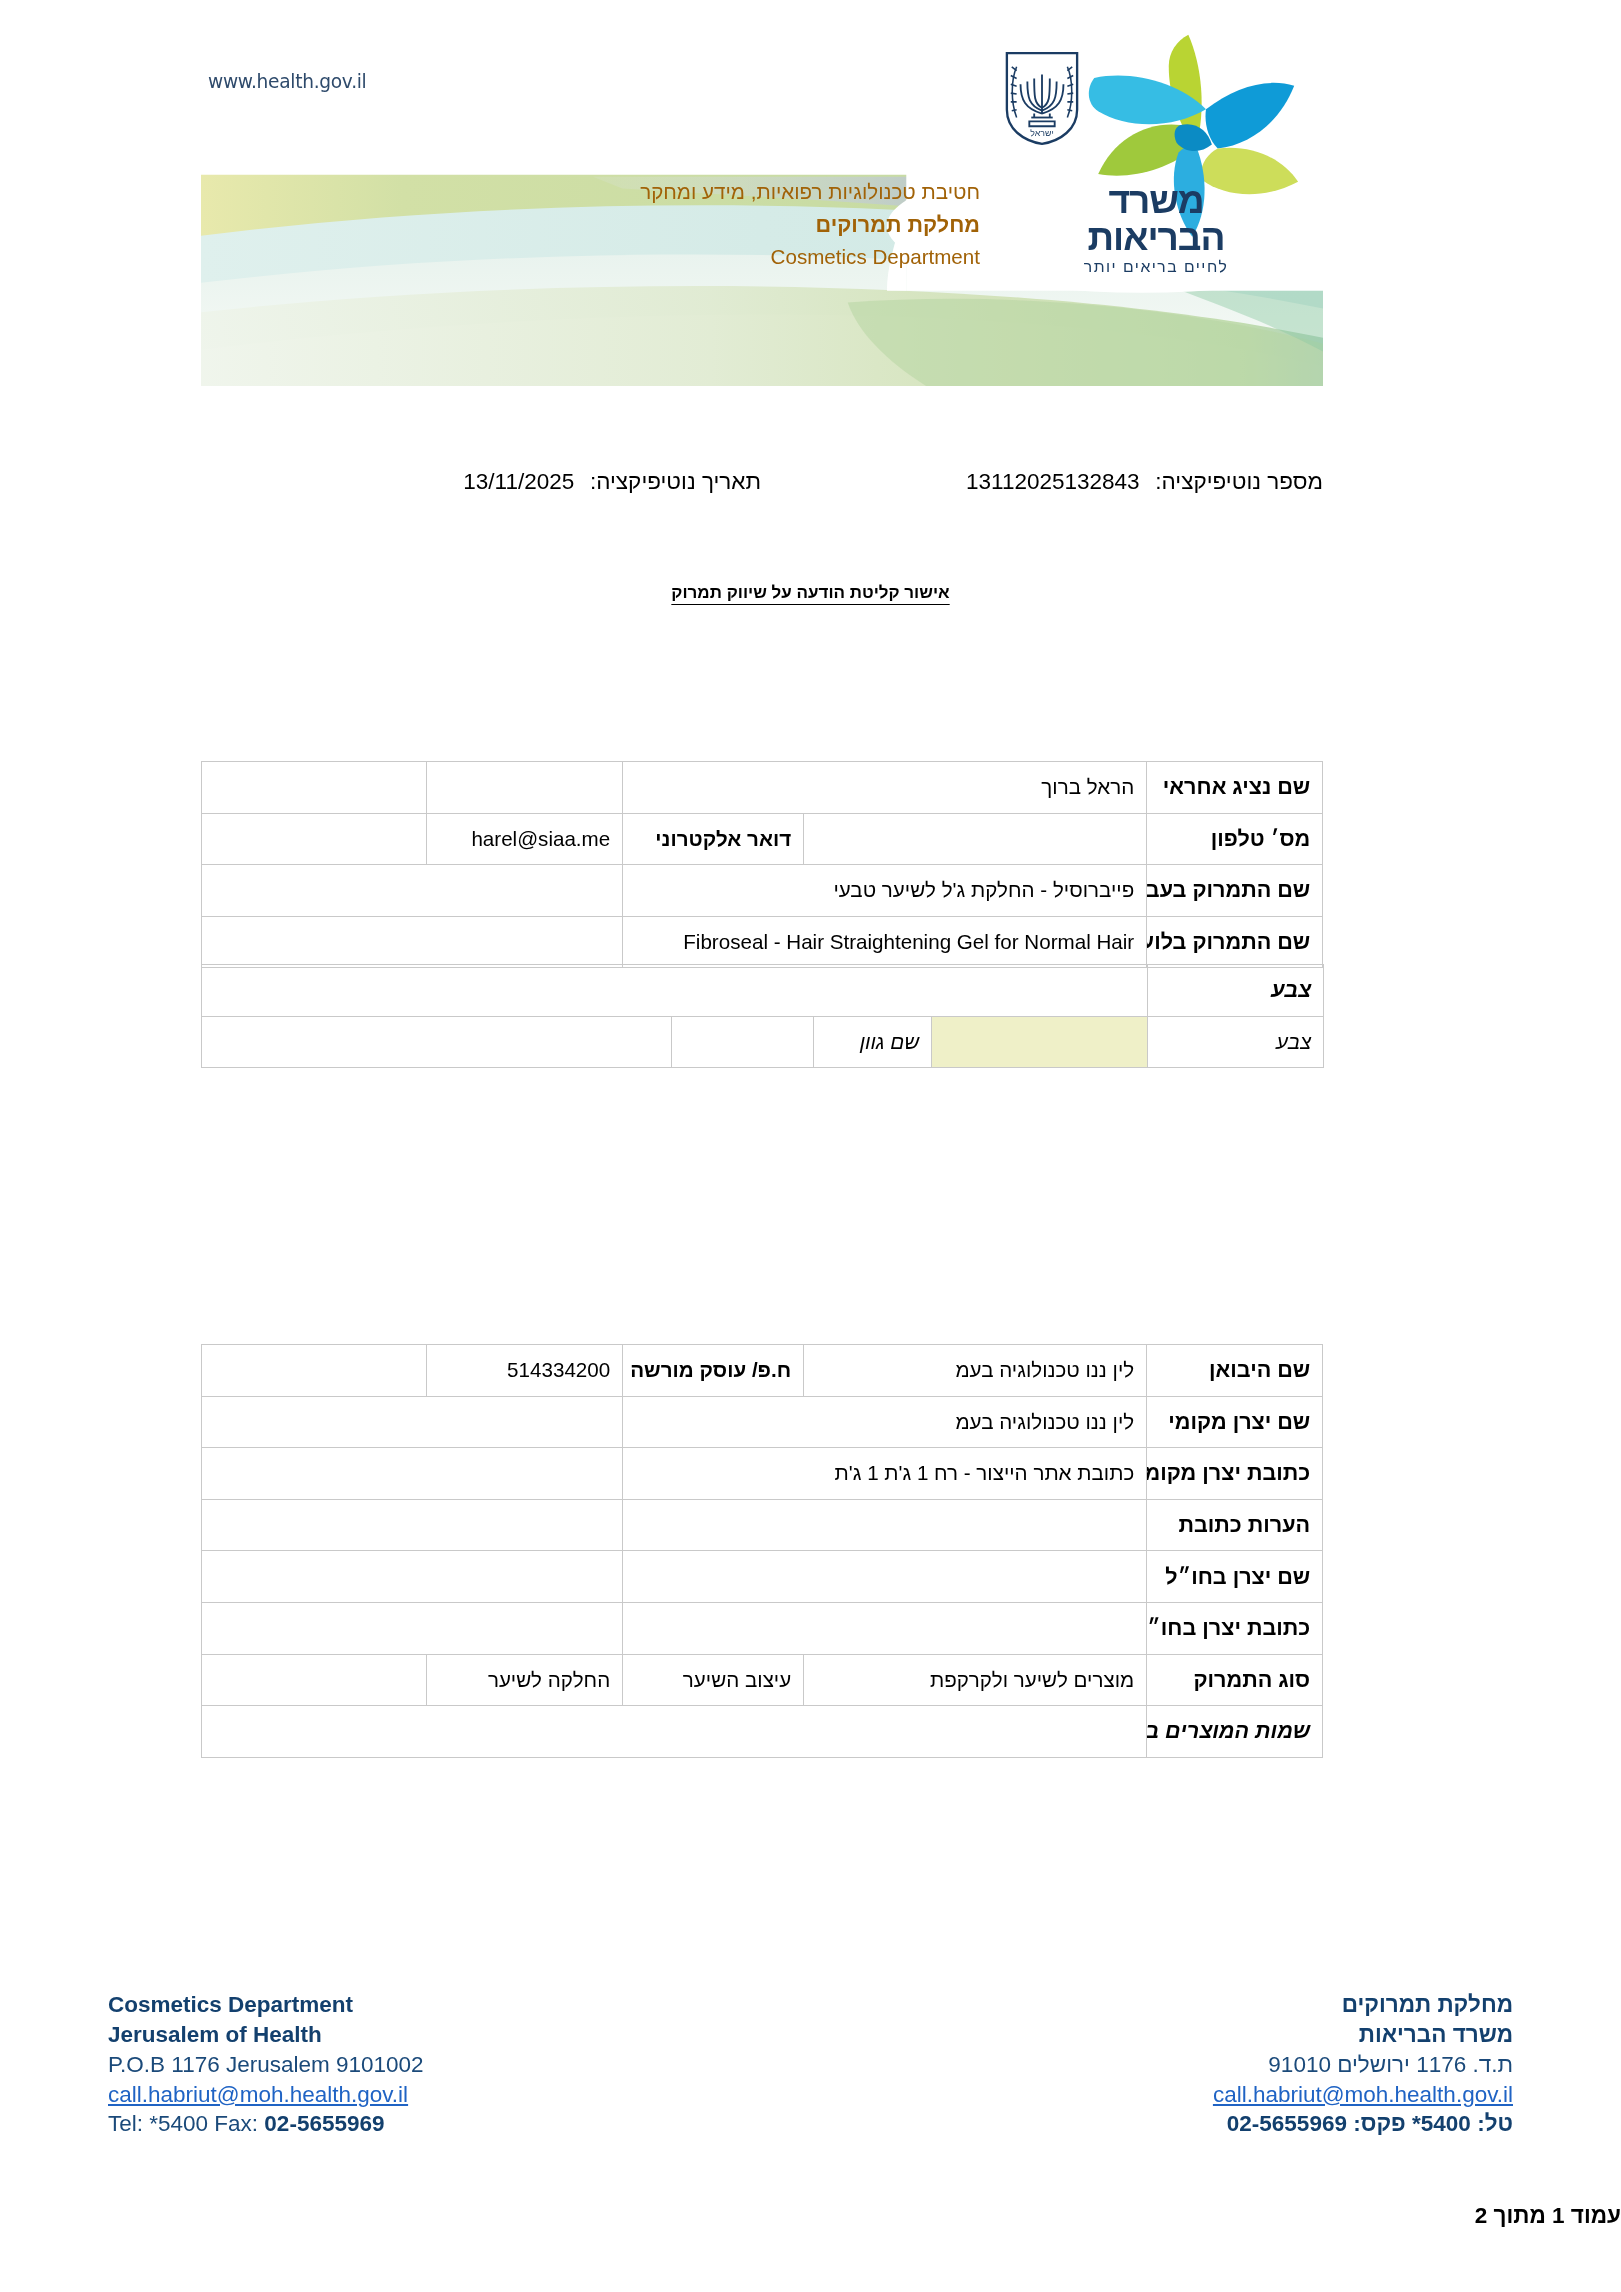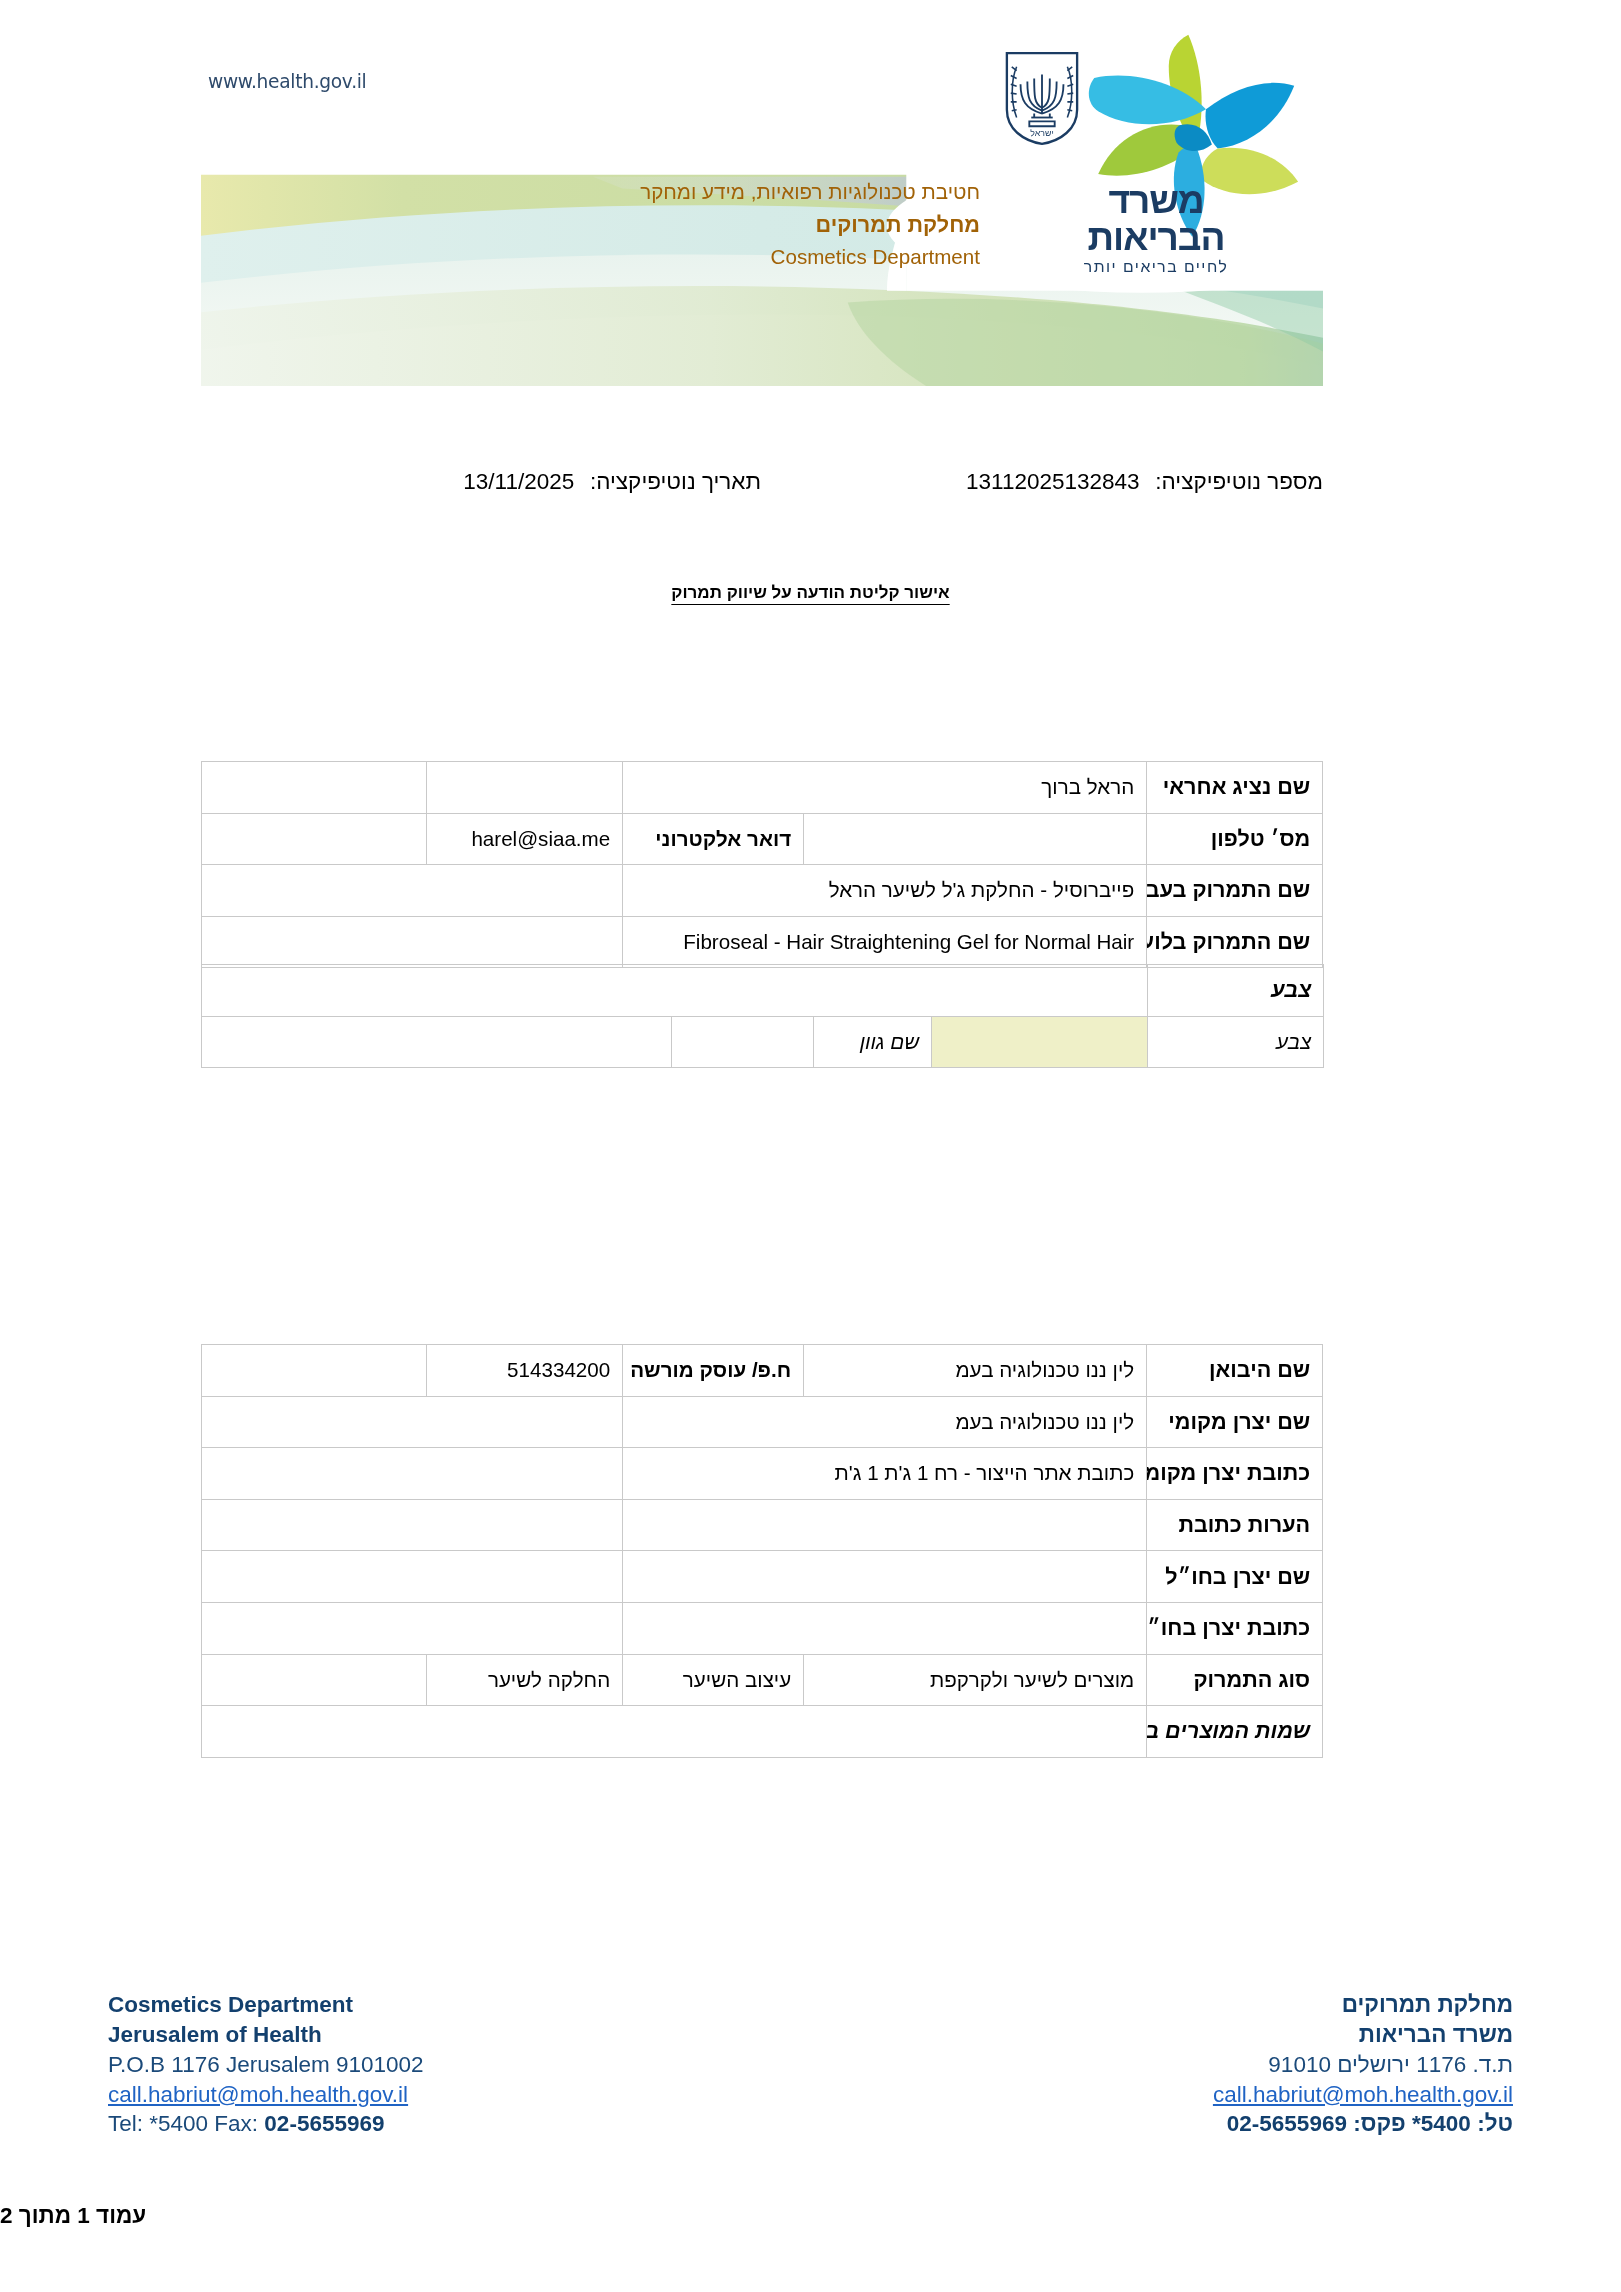--- a/index.html
+++ b/index.html
@@ -213,21 +213,21 @@
     text-decoration: underline;
     direction: ltr;
     display: inline-block;
   }
 
   .page-no {
     position: absolute;
     top: 2203px;
     left: 0;
     width: 1621px;
-    text-align: left;
+    text-align: right;
     direction: rtl;
     font-size: 22.5px;
     font-weight: bold;
   }
 </style>
 </head>
 <body>
 
 <div class="page">
 
@@ -355,21 +355,21 @@
       </tr>
       <tr>
         <td class="hdr">מס׳ טלפון</td>
         <td class="val"></td>
         <td class="sub">דואר אלקטרוני</td>
         <td class="val">harel@siaa.me</td>
         <td class="blank"></td>
       </tr>
       <tr>
         <td class="hdr">שם התמרוק בעברית</td>
-        <td class="val" colspan="2">פייברוסיל - החלקת ג'ל לשיער הראל</td>
+        <td class="val" colspan="2">פייברוסיל - החלקת ג'ל לשיער טבעי</td>
         <td class="blank" colspan="2"></td>
       </tr>
       <tr>
         <td class="hdr">שם התמרוק בלועזית</td>
         <td class="val" colspan="2">Fibroseal - Hair Straightening Gel for Normal Hair</td>
         <td class="blank" colspan="2"></td>
       </tr>
     </tbody>
   </table>
 

